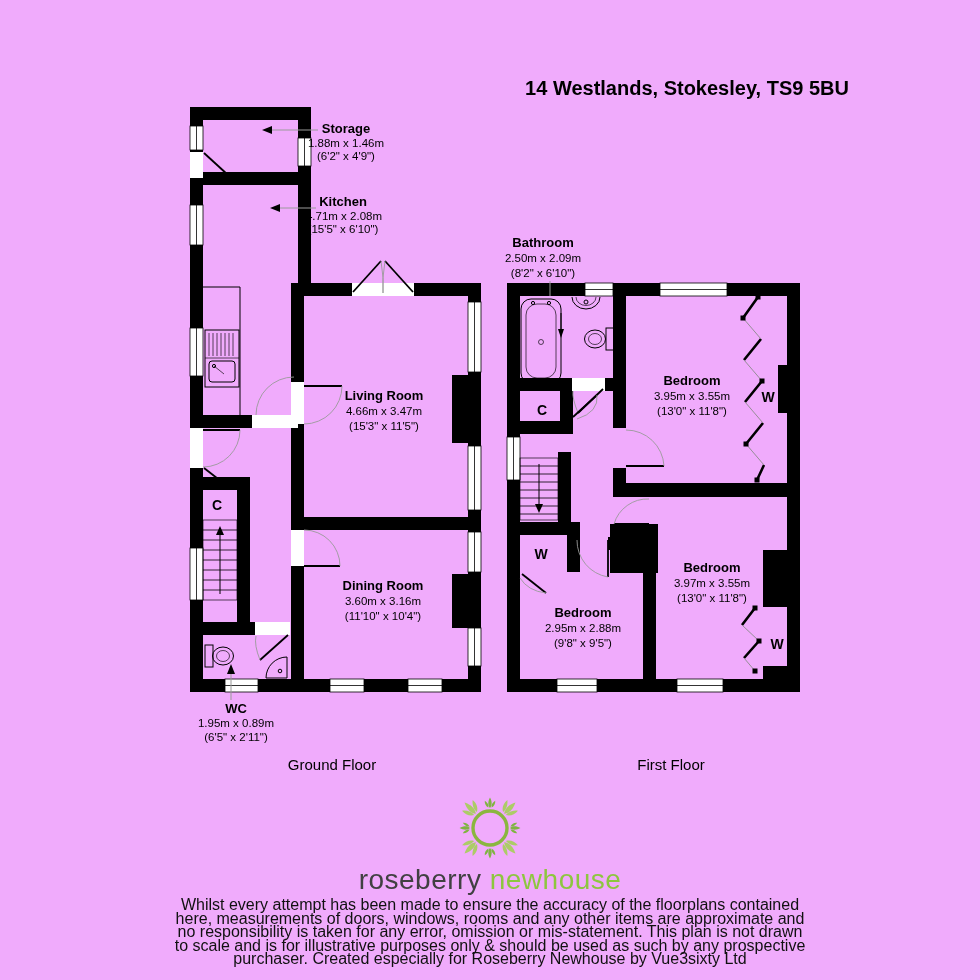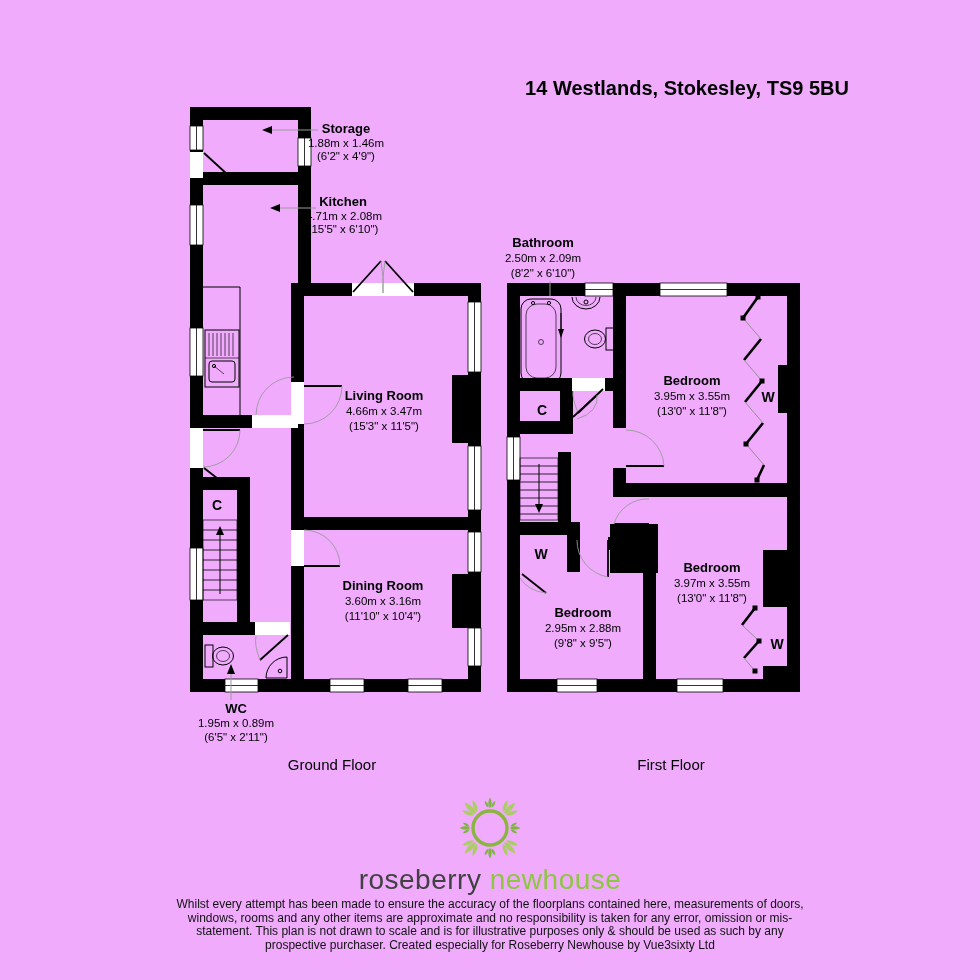--- a/index.html
+++ b/index.html
@@ -18,21 +18,21 @@
   .tread{stroke:#000;stroke-width:.8;}
   .zigT{stroke:#000;stroke-width:2.6;fill:none;}
   .zigt{stroke:#8a8a8a;stroke-width:.9;fill:none;}
   .rname{font:bold 13px "Liberation Sans",sans-serif;text-anchor:middle;fill:#000;}
   .rdim{font:11.5px "Liberation Sans",sans-serif;text-anchor:middle;fill:#000;}
   .cw{font:bold 14px "Liberation Sans",sans-serif;text-anchor:middle;fill:#000;}
   .flabel{font:15px "Liberation Sans",sans-serif;text-anchor:middle;fill:#000;}
   .ttl{font:bold 20px "Liberation Sans",sans-serif;text-anchor:middle;fill:#000;}
   .logotext{font:28px "Liberation Sans",sans-serif;text-anchor:middle;letter-spacing:.5px;}
   #disclaimer{position:absolute;left:170px;top:898px;width:640px;text-align:center;
-      font-size:12px;line-height:13.5px;color:#111;}
+      font-size:16px;line-height:13.5px;color:#111;}
 </style>
 </head>
 <body>
 
 <div id="page">
 <svg width="980" height="980" viewBox="0 0 980 980">
 
   <text class="ttl" x="687" y="95">14 Westlands, Stokesley, TS9 5BU</text>
 
   <g>

